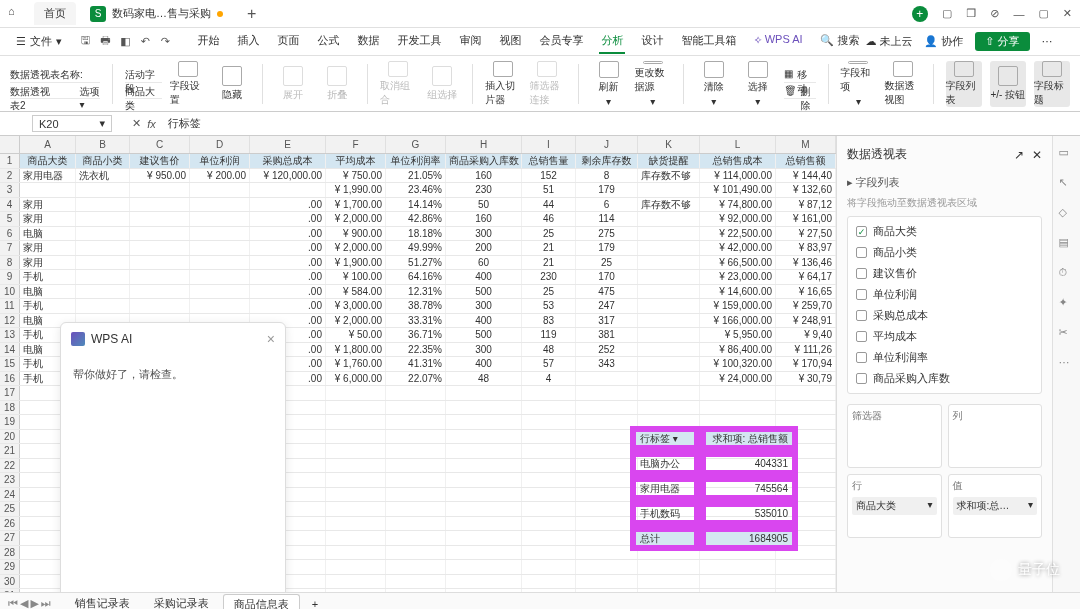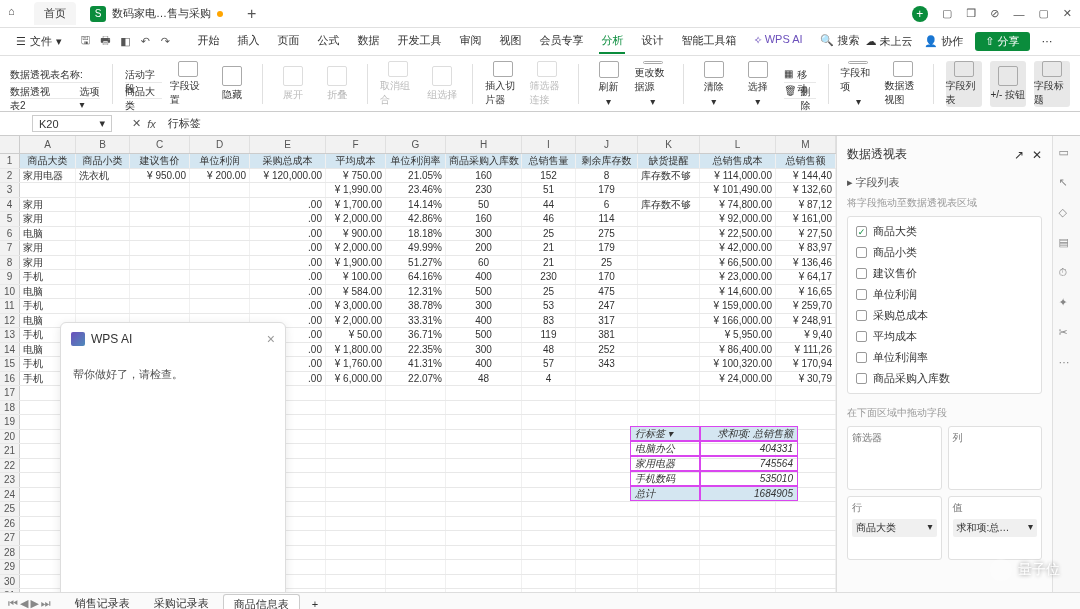--- a/index.html
+++ b/index.html
@@ -56,21 +56,21 @@
 .row { display: flex; height: 14.5px; border-bottom: 1px solid #e8e8e8; }
 .row .rh { width: 20px; text-align: center; font-size: 10px; color: #555; background: #f2f2f2; border-right: 1px solid #ccc; line-height: 14.5px; }
 .row .cell { width: 60px; padding: 0 3px; font-size: 10px; overflow: hidden; white-space: nowrap; border-right: 1px solid #f0f0f0; line-height: 14.5px; }
 .row.header .cell { background: #d4e6f1; font-weight: 500; text-align: center; }
 .row .cell.r { text-align: right; }
 .row .cell.c { text-align: center; }
 
 
 .pivot-mini { position: absolute; left: 630px; top: 290px; font-size: 11px; }
 .pivot-mini .pm-row { display: flex; }
-.pivot-mini .pm-cell { width: 70px; padding: 0 4px; border: 1px solid #d946ef; line-height: 13px; font-size: 10px; font-style: italic; }
+.pivot-mini .pm-cell { width: 70px; padding: 0 4px; border: 6px solid #d946ef; line-height: 13px; font-size: 10px; }
 .pivot-mini .pm-cell.hdr { background: #d4e6f1; }
 .pivot-mini .pm-cell.r { text-align: right; }
 .pivot-mini .pm-cell.wide { width: 98px; }
 
 
 .ai-panel { position: absolute; left: 60px; top: 186px; width: 226px; height: 335px; background: #fff; border: 1px solid #ddd; border-radius: 6px; box-shadow: 0 2px 10px rgba(0,0,0,0.1); z-index: 10; }
 .ai-panel .ai-header { display: flex; align-items: center; padding: 8px 10px; gap: 6px; }
 .ai-panel .ai-logo { width: 14px; height: 14px; background: linear-gradient(135deg,#6b4fbb,#4f8bbb); border-radius: 2px; }
 .ai-panel .ai-title { font-weight: 500; font-size: 12px; }
 .ai-panel .ai-close { margin-left: auto; color: #999; font-size: 14px; }
@@ -851,21 +851,20 @@
         </div>
         <div class="field-item">
           <span class="cb "></span>
           <span>单位利润率</span>
         </div>
         <div class="field-item">
           <span class="cb "></span>
           <span>商品采购入库数</span>
         </div>
       </div>
-    <div class="rp-hint">在下面区域中拖动字段</div>
     <div class="zones">
       <div class="zone">
           <div class="zlabel">筛选器</div>
         </div>
       <div class="zone">
           <div class="zlabel">列</div>
         </div>
       <div class="zone">
           <div class="zlabel">行</div>
           <div class="zitem">

